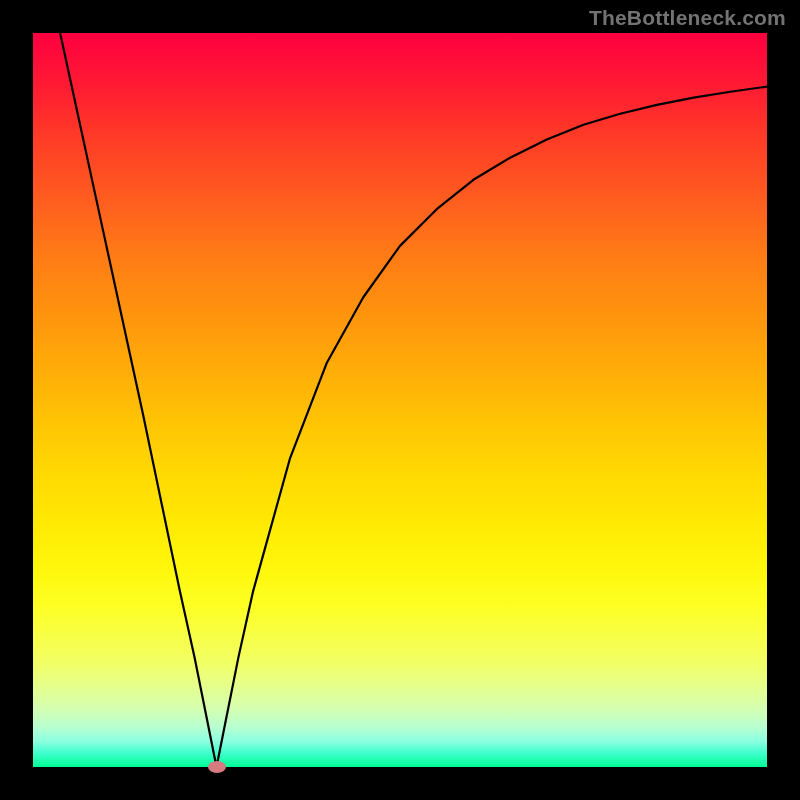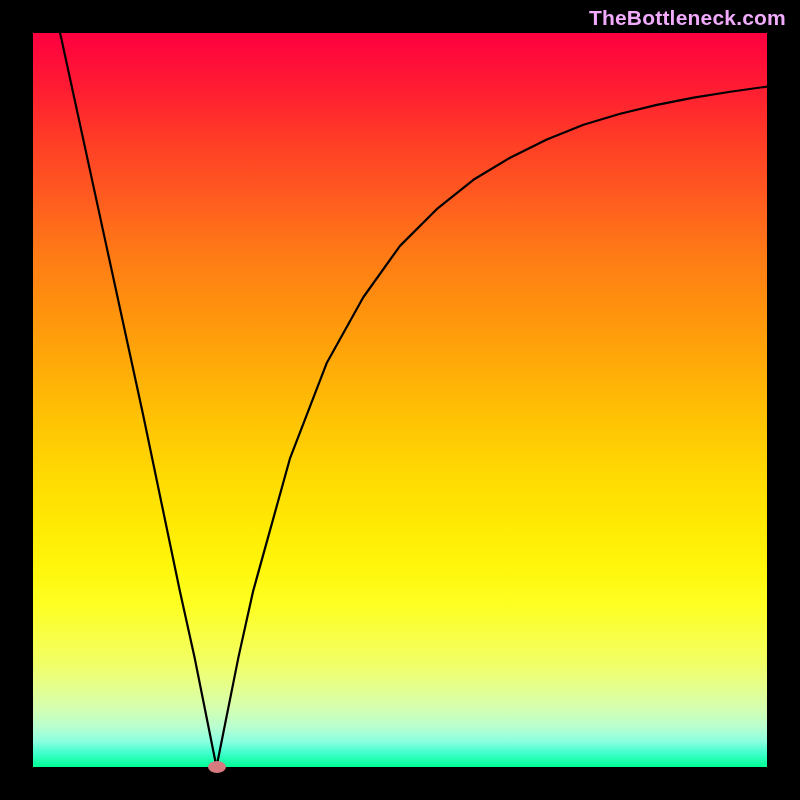--- a/index.html
+++ b/index.html
@@ -43,21 +43,21 @@
       #b8ffd0 94.5%,
       #8bffe0 96.5%,
       #44ffcf 98%,
       #00ff94 100%
     );
   }
   .watermark {
     position: absolute;
     top: 6px;
     right: 14px;
-    color: #f0abfc;
+    color: #737373;
     font-size: 21px;
     font-weight: 600;
     letter-spacing: 0.2px;
   }
   svg.curve {
     position: absolute;
     left: 0;
     top: 0;
     width: 734px;
     height: 734px;

